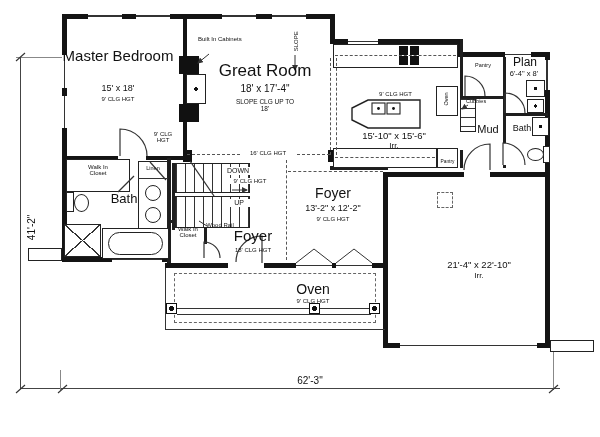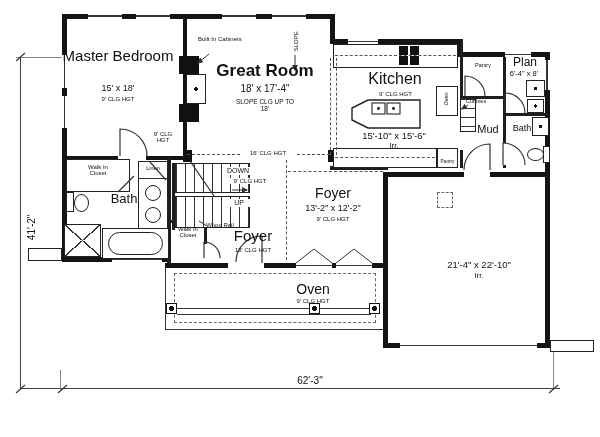--- a/index.html
+++ b/index.html
@@ -197,25 +197,24 @@
       <path d="M16,393 L25,385"></path>
       <path d="M58,393 L67,385"></path>
       <path d="M549,393 L558,385"></path>
     </g>
   </svg>
 
   <div class="lbl wrap" style="left:58px;top:48px;width:120px;font-size:15px;">Master Bedroom</div>
   <div class="lbl" style="left:78px;top:84px;width:80px;font-size:9px;">15' x 18'</div>
   <div class="lbl" style="left:88px;top:96px;width:60px;font-size:6px;">9' CLG HGT</div>
 
-  <div class="lbl" style="left:200px;top:62px;width:130px;font-size:17px;font-weight:bold;">Great Room</div>
+  <div class="lbl" style="left:200px;top:62px;width:130px;font-size:17px;">Great Room</div>
   <div class="lbl" style="left:222px;top:84px;width:86px;font-size:10px;">18' x 17'-4"</div>
   <div class="lbl wrap" style="left:233px;top:98px;width:64px;font-size:6.5px;">SLOPE CLG UP TO 18'</div>
 
-  <div class="lbl" style="left:355px;top:70px;width:80px;font-size:16px;">Kitchen</div>
   <div class="lbl" style="left:368px;top:91px;width:55px;font-size:6px;">9' CLG HGT</div>
   <div class="lbl" style="left:340px;top:131px;width:108px;font-size:9.5px;">15'-10" x 15'-6"</div>
   <div class="lbl" style="left:378px;top:142px;width:32px;font-size:8px;">Irr.</div>
 
   <div class="lbl" style="left:300px;top:186px;width:66px;font-size:14px;">Foyer</div>
   <div class="lbl" style="left:293px;top:204px;width:80px;font-size:9px;">13'-2" x 12'-2"</div>
   <div class="lbl" style="left:303px;top:216px;width:60px;font-size:6px;">9' CLG HGT</div>
 
   <div class="lbl" style="left:431px;top:260px;width:96px;font-size:9.5px;">21'-4" x 22'-10"</div>
   <div class="lbl" style="left:461px;top:272px;width:36px;font-size:8px;">Irr.</div>

